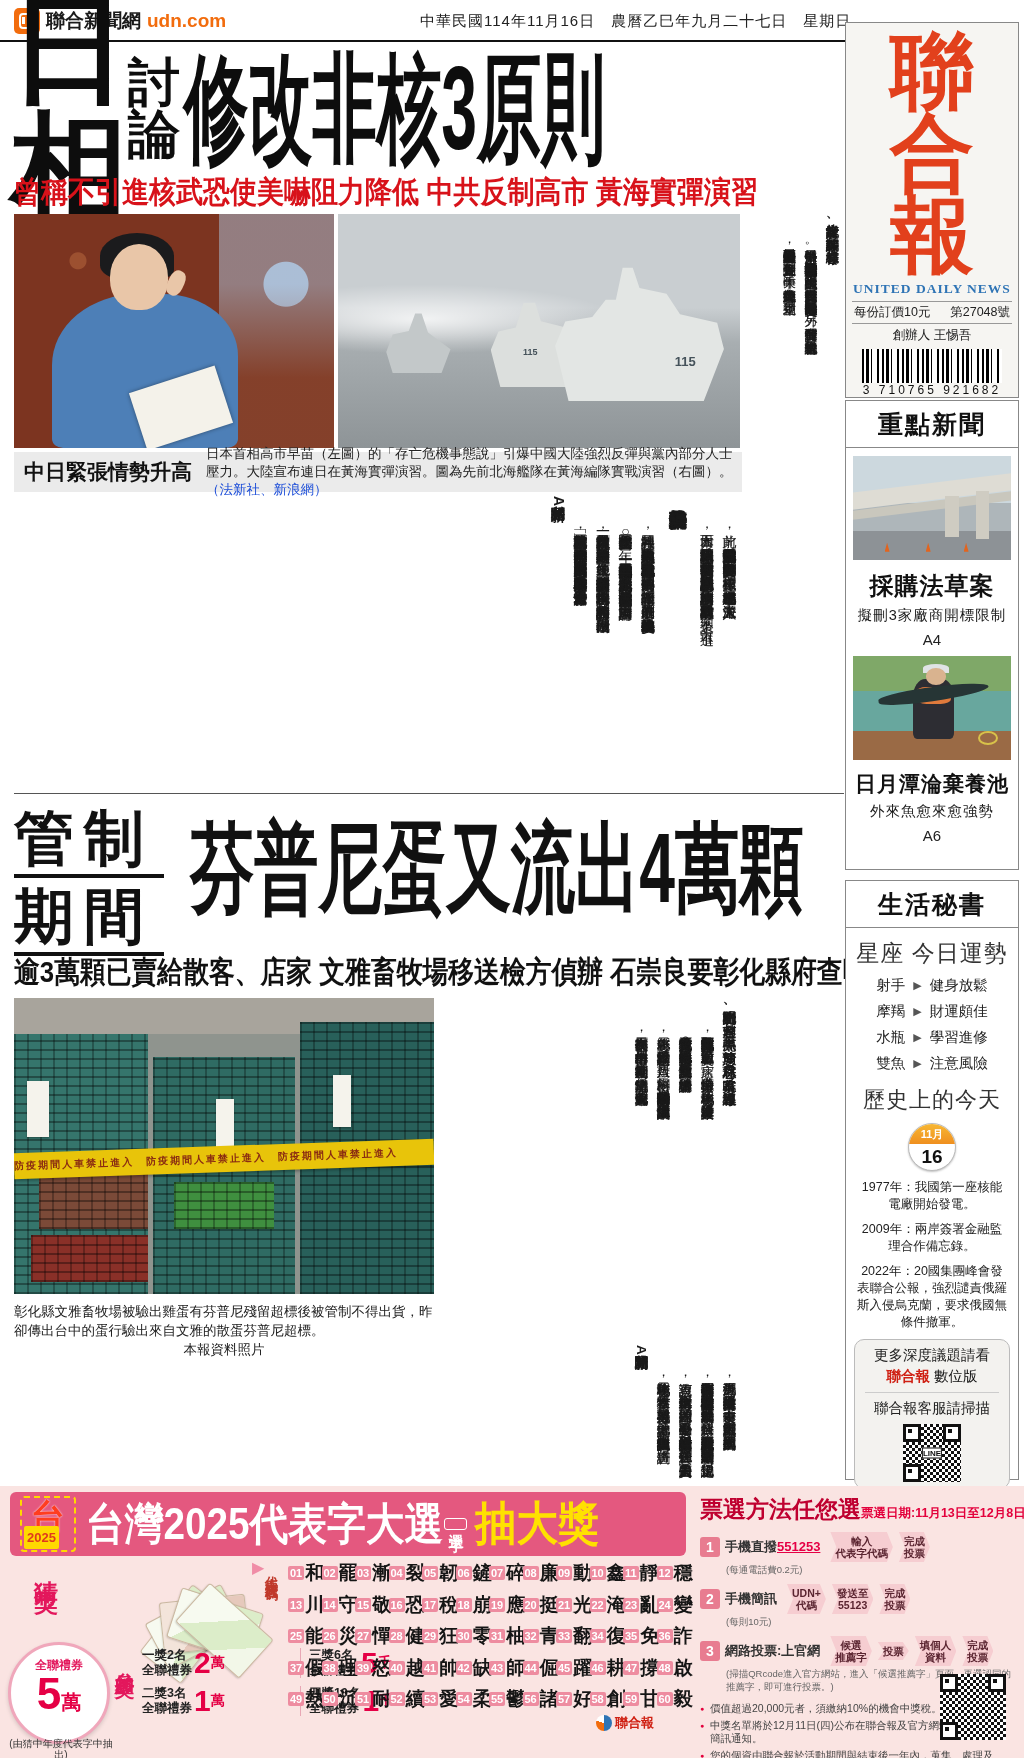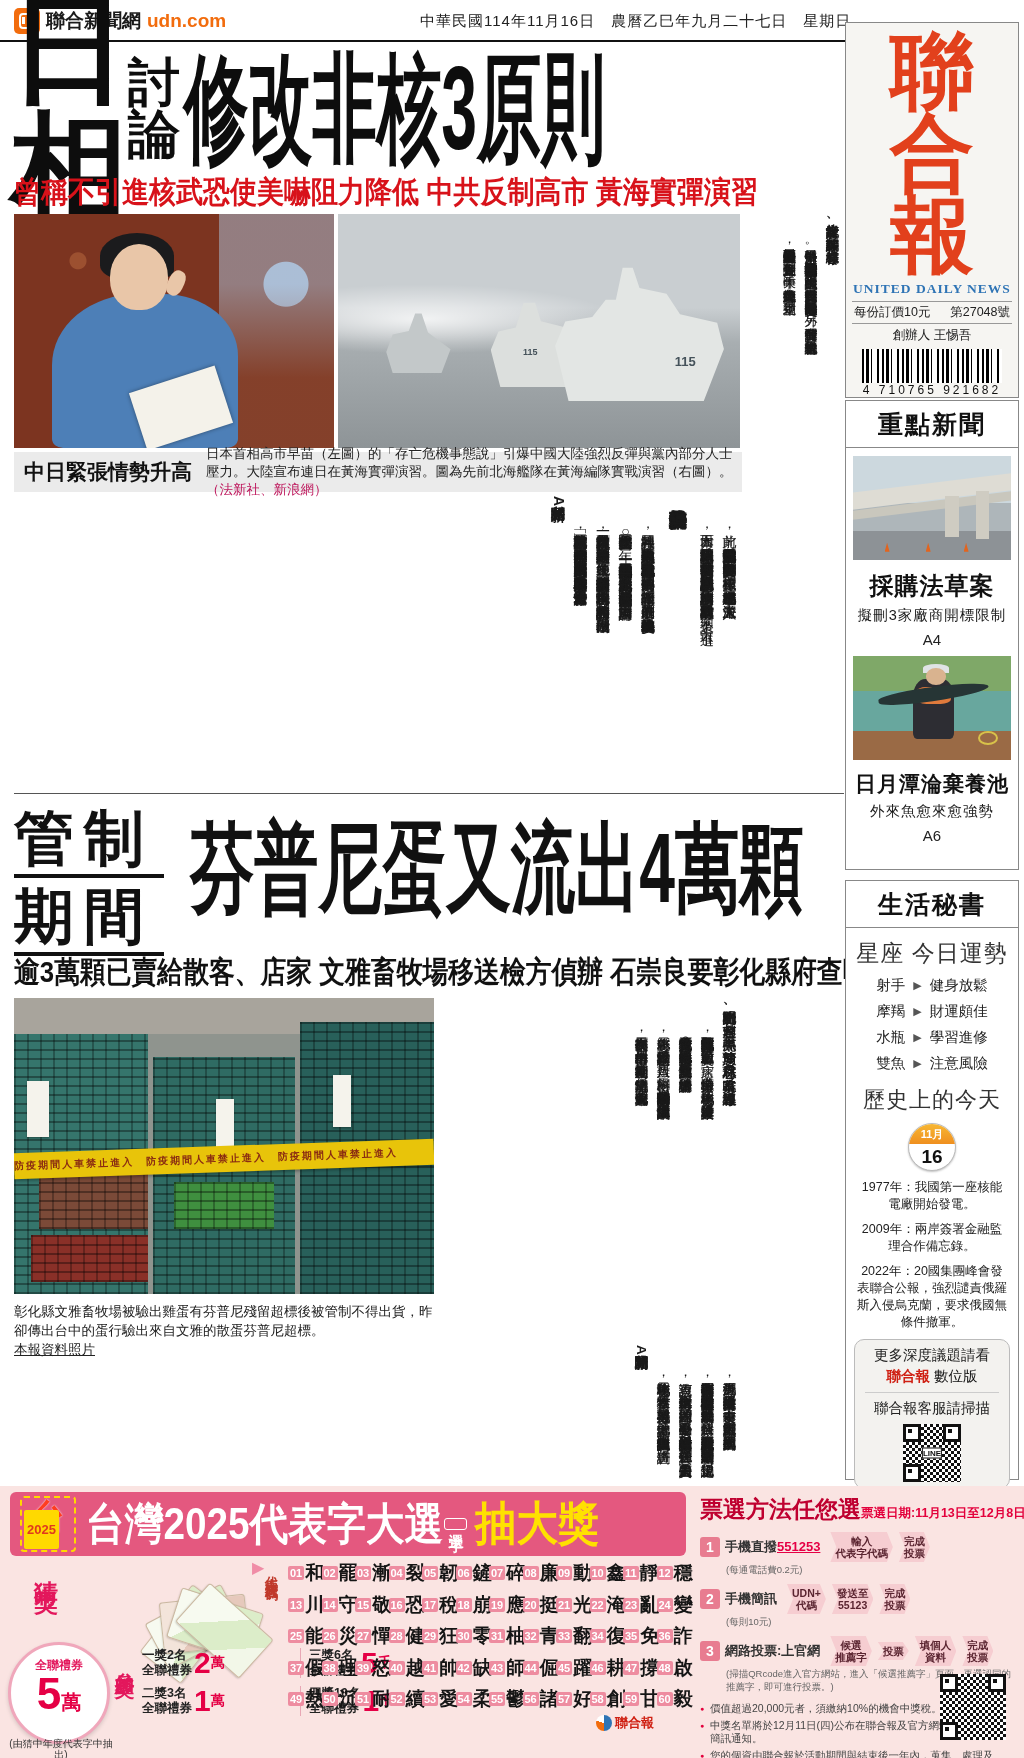--- a/index.html
+++ b/index.html
@@ -59,21 +59,21 @@
   .ship-big{right:4%;top:18%;width:42%;height:62%;
      clip-path:polygon(0 62%,6% 45%,22% 42%,30% 30%,36% 30%,40% 8%,46% 8%,50% 22%,66% 26%,74% 40%,96% 46%,100% 64%,88% 100%,8% 100%);}
   .ship-mid{left:38%;top:30%;width:24%;height:44%;background:#dcdfdd;
      clip-path:polygon(0 64%,8% 46%,26% 42%,34% 18%,46% 18%,52% 36%,78% 42%,100% 60%,88% 100%,10% 100%);}
   .ship-sm{left:12%;top:38%;width:16%;height:30%;background:#c3c8c9;
      clip-path:polygon(0 70%,10% 45%,35% 40%,45% 15%,55% 15%,65% 42%,100% 66%,86% 100%,10% 100%);}
   .ship-num{position:absolute;color:#45525a;font-weight:bold;}
   .cap1{left:14px;top:452px;width:728px;height:40px;background:#ebebeb;display:flex;align-items:center;}
   .cap1-title{font-size:21px;font-weight:900;margin:0 14px 0 10px;white-space:nowrap;}
   .cap1-text{font-size:13.5px;line-height:18px;color:#222;}
-  .cap1-credit{color:#be185d;}
+  .cap1-credit{color:#1d4ed8;}
 
   
   .vtext{writing-mode:vertical-rl;overflow:hidden;font-family:"Liberation Serif",serif;color:#1a1a1a;}
   .vtext p{margin:0 3px 0 0;text-indent:2em;}
   .vtext p.noind{text-indent:0;}
   .byline{font-weight:bold;text-indent:0 !important;}
   .v-subhead{font-weight:900;font-size:18px;font-family:"Liberation Sans",sans-serif;text-indent:0 !important;margin:0 10px !important;}
   .related{font-weight:bold;font-family:"Liberation Sans",sans-serif;}
   .strip1{left:748px;top:214px;width:96px;height:576px;font-size:13px;line-height:18.5px;}
   .body1{left:14px;top:496px;width:728px;height:294px;font-size:14px;line-height:19.5px;}
@@ -88,21 +88,21 @@
   .ph3{left:14px;top:998px;width:420px;height:296px;background:
       linear-gradient(180deg,#a8a49c 0 12%,#8f948e 12% 100%);}
   .crate{position:absolute;background-image:
       repeating-linear-gradient(0deg,rgba(0,0,0,.35) 0 2px,transparent 2px 9px),
       repeating-linear-gradient(90deg,rgba(0,0,0,.28) 0 2px,transparent 2px 13px);}
   .tape{position:absolute;left:0;top:50%;width:100%;height:26px;background:#e8c40a;transform:rotate(-2deg);
         display:flex;align-items:center;overflow:hidden;box-shadow:0 2px 3px rgba(0,0,0,.3);}
   .tape span{font-size:10px;font-weight:bold;color:#8a2c12;white-space:nowrap;letter-spacing:2px;}
   .lbl{position:absolute;background:#f5f3ec;box-shadow:0 1px 2px rgba(0,0,0,.35);}
   .cap2{left:14px;top:1302px;width:420px;font-size:13.5px;line-height:19px;color:#222;font-family:"Liberation Serif",serif;}
-  .cap2 .credit-row{display:flex;justify-content:flex-start;text-decoration:underline;}
+  .cap2 .credit-row{display:flex;justify-content:center;}
   .body2r{left:446px;top:1000px;width:296px;height:334px;font-size:13.5px;line-height:19px;}
   .body2b{left:14px;top:1345px;width:728px;height:136px;font-size:13.5px;line-height:19px;}
 
   
   .sbox{border:1px solid #888;background:#fff;}
   .digest{left:845px;top:400px;width:172px;height:468px;}
   .sbox-hd{font-size:25px;font-weight:900;text-align:center;padding:7px 0 6px 0;border-bottom:1px solid #888;letter-spacing:2px;}
   .sphoto{margin:8px 7px 0 7px;height:104px;position:relative;overflow:hidden;}
   .bridge{background:linear-gradient(180deg,#ccd8de 0 45%,#aeb6ba 45% 72%,#8d9296 72%);}
   .beam1{position:absolute;left:-10%;top:26%;width:120%;height:16%;background:#dedcd4;transform:rotate(-7deg);box-shadow:0 14px 0 -4px #c9c7bd;}
@@ -141,21 +141,21 @@
   .qr .fp.tl{left:0;top:0;} .qr .fp.tr{right:0;top:0;} .qr .fp.bl{left:0;bottom:0;}
   .qr .tag{position:absolute;left:50%;top:50%;transform:translate(-50%,-50%);background:#fff;color:#111;
            font-size:8px;font-weight:bold;padding:0 0;border:1px solid #111;}
 
   
   .ad{left:0;top:1486px;width:1024px;height:272px;background:#fae4e2;}
   .banner{position:absolute;left:10px;top:6px;width:676px;height:64px;background:#e4587f;border-radius:6px;
           display:flex;align-items:center;}
   .ad-logo{margin-left:10px;width:52px;height:52px;border:2px dashed #ffd900;border-radius:4px;position:relative;text-align:center;}
   .ad-logo .tw{font-size:34px;font-weight:900;color:#ff3d20;text-shadow:0 0 2px #fff;line-height:36px;}
-  .ad-logo .yr{position:absolute;left:2px;bottom:1px;background:#ffd900;color:#e03a1d;font-size:13px;font-weight:900;padding:12px 3px;border-radius:2px;}
+  .ad-logo .yr{position:absolute;left:2px;bottom:1px;background:#ffd900;color:#e03a1d;font-size:13px;font-weight:900;padding:4px 3px;border-radius:2px;}
   .ad-title{color:#fff;font-size:44px;font-weight:900;margin-left:10px;white-space:nowrap;transform:scaleX(.88);transform-origin:0 50%;}
   .ad-sel{writing-mode:vertical-rl;color:#fff;font-size:15px;font-weight:bold;border:1px solid #fff;border-radius:3px;
           padding:3px 1px;margin-left:-48px;letter-spacing:2px;}
   .ad-prize{color:#ffe100;font-size:46px;font-weight:900;margin-left:8px;white-space:nowrap;transform:scaleX(.9);transform-origin:0 50%;}
   .v-red{writing-mode:vertical-rl;color:#e3175c;font-weight:900;}
   .guess-lab{position:absolute;left:30px;top:76px;font-size:24px;letter-spacing:4px;}
   .guess-cnt{position:absolute;left:36px;top:168px;font-size:13px;color:#e3175c;font-weight:900;}
   .g-circle{position:absolute;left:8px;top:156px;width:96px;height:96px;background:#fff;border:3px solid #f0a7bb;border-radius:50%;text-align:center;box-shadow:0 2px 4px rgba(0,0,0,.15);}
   .g-vou{font-size:12px;color:#e3175c;font-weight:bold;margin-top:12px;}
   .g-amt{font-size:44px;font-weight:900;color:#e50045;line-height:40px;display:inline-block;}
@@ -229,21 +229,21 @@
         <div>合</div>
         <div>報</div>
     </div>
     <div class="mast-en">UNITED DAILY NEWS</div>
     <div class="mast-price">
       <span>每份訂價10元</span>
       <span>第27048號</span>
     </div>
     <div class="mast-founder">創辦人 王惕吾</div>
     <div class="barcode"></div>
-    <div class="barcode-num">4 710765 921682</div>
+    <div class="barcode-num">3 710765 921682</div>
   </div>
 
   <div class="abs h1-row">
     <span class="h1-big">日相</span>
     <span class="h1-kicker">
       <span>討</span>
         <span>論</span>
     </span>
     <span class="h1-right">修改非核3原則</span>
   </div>

